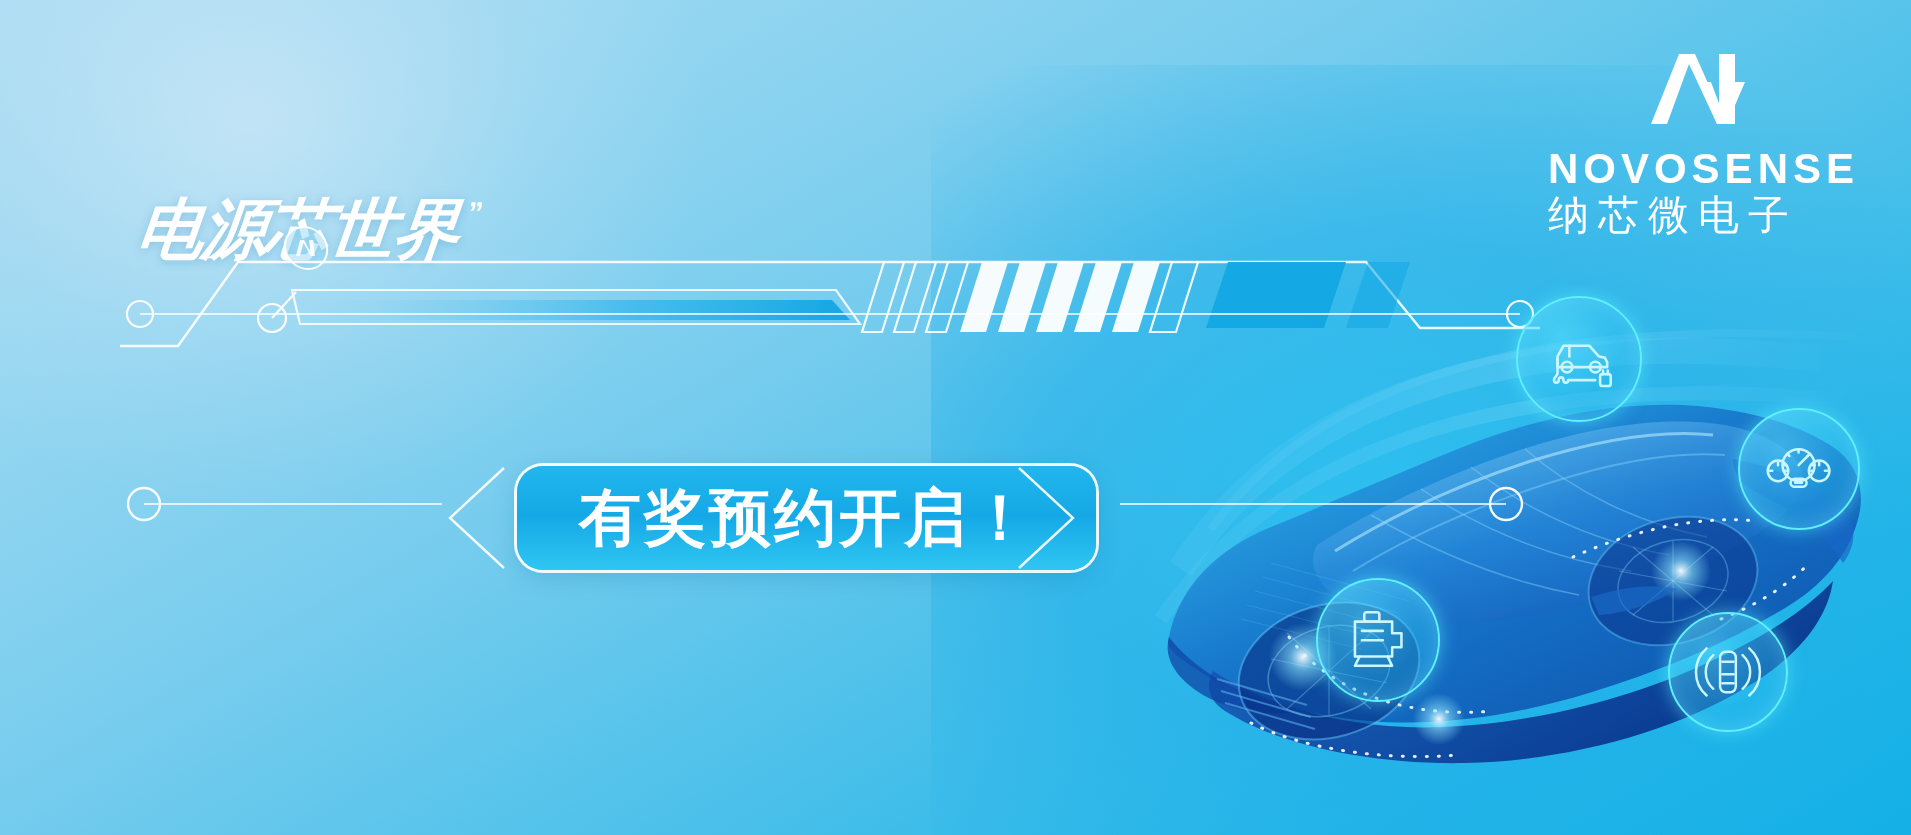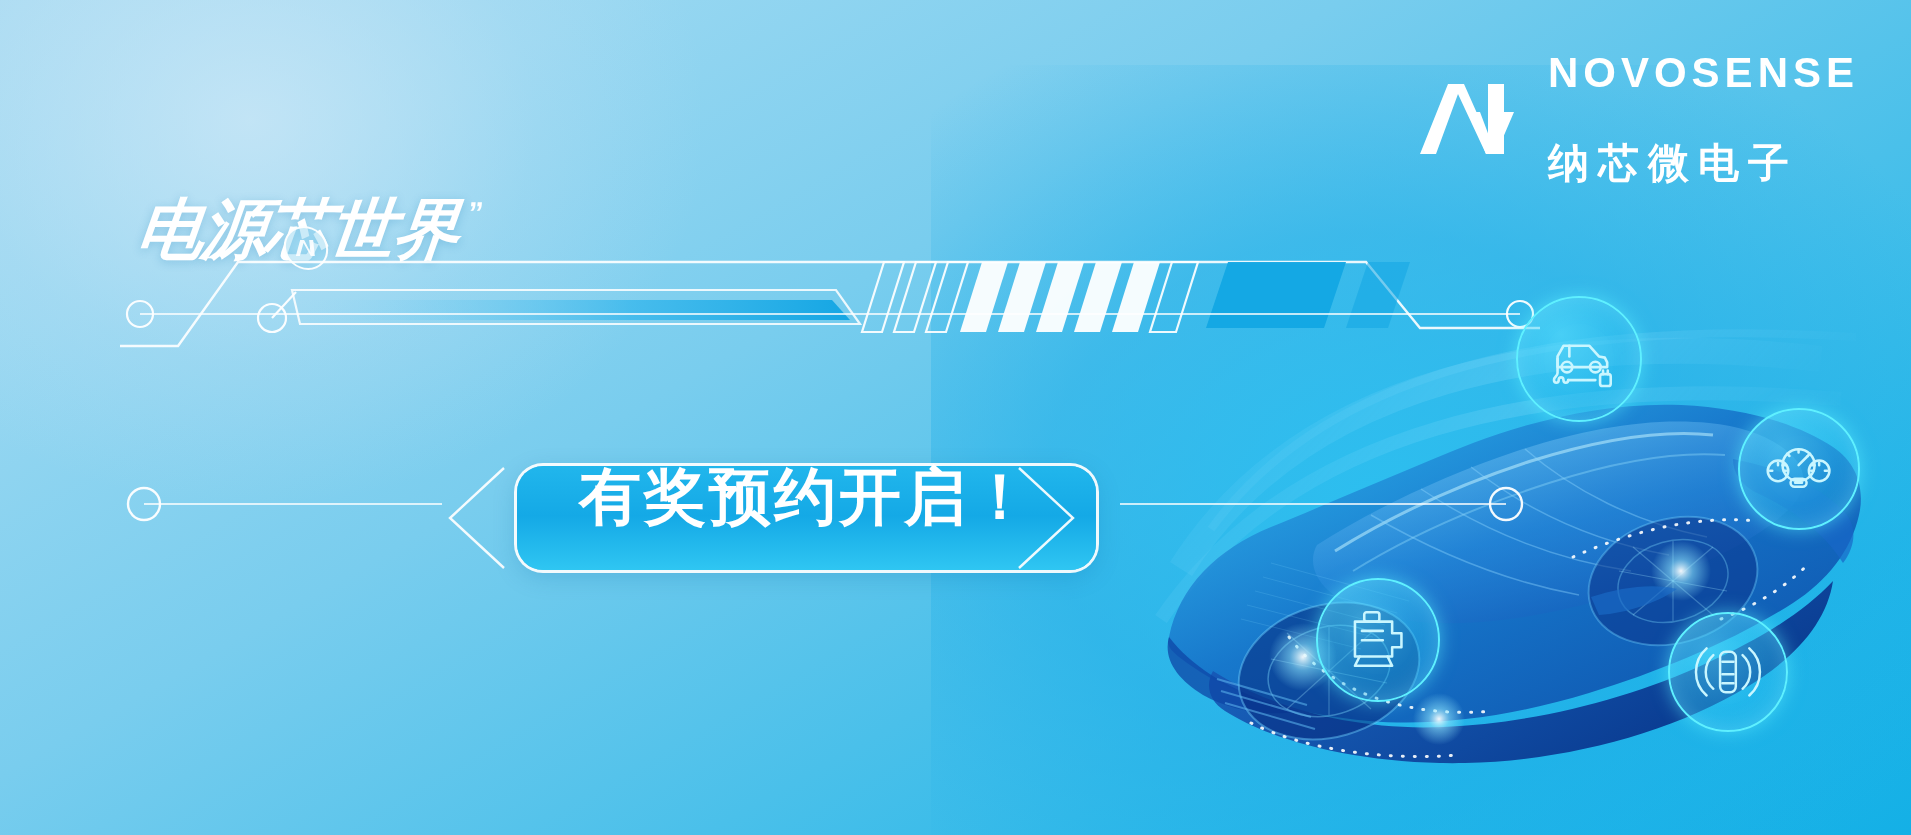--- a/index.html
+++ b/index.html
@@ -52,39 +52,39 @@
   }
 
   
   .logo {
     position: absolute;
     top: 52px;
     right: 52px;
     display: flex;
     align-items: center;
     gap: 22px;
+    flex-direction: column;
   }
   .logo-mark { width: 108px; height: 74px; flex: 0 0 auto; }
   .logo-text { display: flex; flex-direction: column; gap: 4px; }
   .logo-en {
     color: #ffffff;
     font-size: 42px;
     font-weight: 700;
     letter-spacing: 5px;
     line-height: 1;
     white-space: nowrap;
   }
   .logo-cn {
     color: #ffffff;
     font-size: 41px;
-    font-weight: 700;
+    font-weight: 400;
     letter-spacing: 9px;
     line-height: 1.05;
     white-space: nowrap;
-    margin-top: 44px;
   }
 
   
   .brand-row {
     position: absolute;
     left: 138px;
     top: 196px;
     display: flex;
     align-items: flex-start;
   }
@@ -160,20 +160,21 @@
   }
 
   
   .subtitle-pill {
     position: absolute;
     left: 517px;
     top: 466px;
     height: 104px;
     padding: 0 62px;
     display: flex;
+    align-items: center;
     justify-content: center;
     border-radius: 26px;
     background: linear-gradient(180deg, #21b6ec 0%, #14a9e6 48%, #2fc6f2 100%);
     box-shadow: 0 0 0 3px rgba(255,255,255,0.92),
                 0 6px 24px rgba(10,100,160,0.22);
   }
   .subtitle-text {
     color: #ffffff;
     font-size: 62px;
     font-weight: 900;

